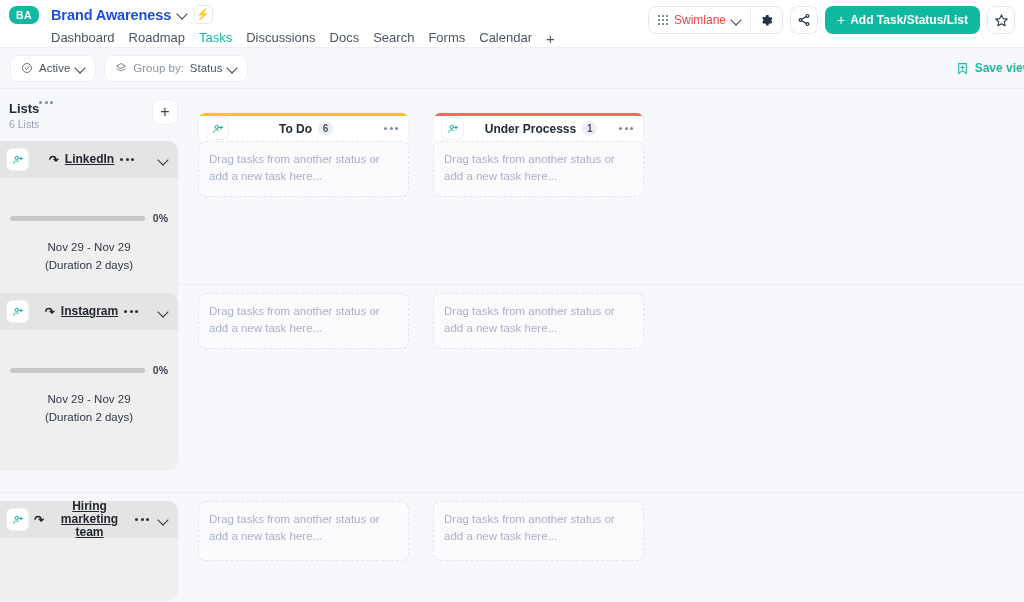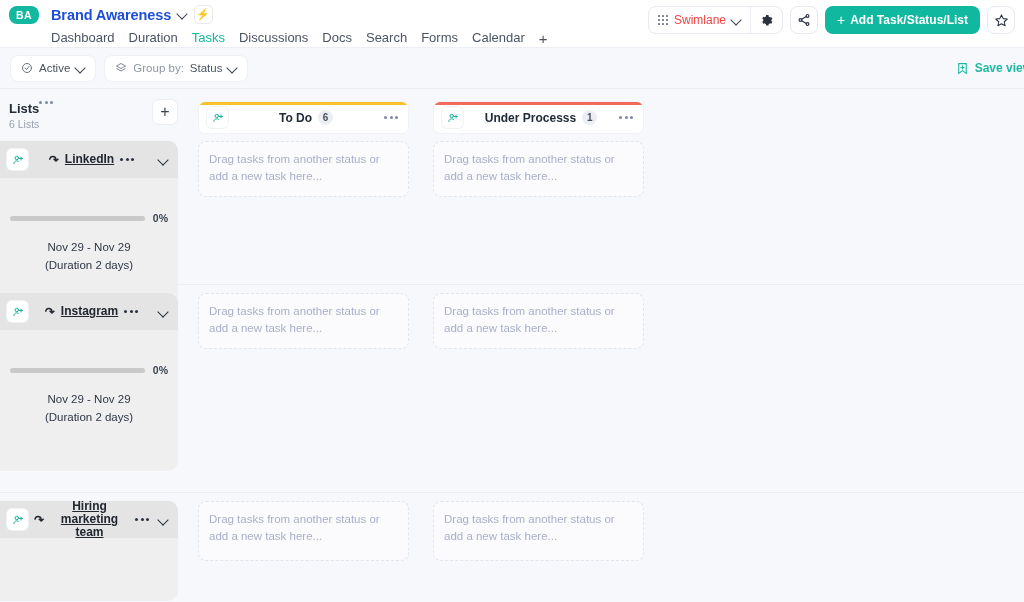--- a/index.html
+++ b/index.html
@@ -138,21 +138,21 @@
   .lists-sub { font-size: 10.5px; color: #9aa2b1; margin-top: 2px; }
   .addlist {
     position: absolute; left: 152px; top: 10px;
     width: 26px; height: 26px; border-radius: 7px;
     background: #fff; border: 1px solid #eceef3;
     display: flex; align-items: center; justify-content: center;
     font-size: 16px; color: #3b4453; cursor: pointer; line-height: 1;
   }
 
   .colhead {
-    position: absolute; top: 12px;
+    position: absolute; top: 23px;
     width: 211px; height: 33px;
     background: #fff; border-radius: 7px;
     border: 1px solid #f1f2f6;
     display: flex; align-items: center;
     padding: 0 8px;
     overflow: hidden;
   }
   .colhead::before {
     content: ""; position: absolute; left: 0; right: 0; top: 0; height: 3px;
   }
@@ -260,21 +260,21 @@
 
   <div class="titleblock">
     <div class="titlerow">
       <span class="proj-title">Brand Awareness</span>
       <span class="chev-sm"></span>
       <span class="bolt-badge">⚡</span>
     </div>
 
     <div class="navtabs">
       <div class="navtab">Dashboard</div>
-      <div class="navtab">Duration</div>
+      <div class="navtab">Roadmap</div>
       <div class="navtab active">Tasks</div>
       <div class="navtab">Discussions</div>
       <div class="navtab">Docs</div>
       <div class="navtab">Search</div>
       <div class="navtab">Forms</div>
       <div class="navtab">Calendar</div>
       <div class="navplus">+</div>
     </div>
   </div>
 

